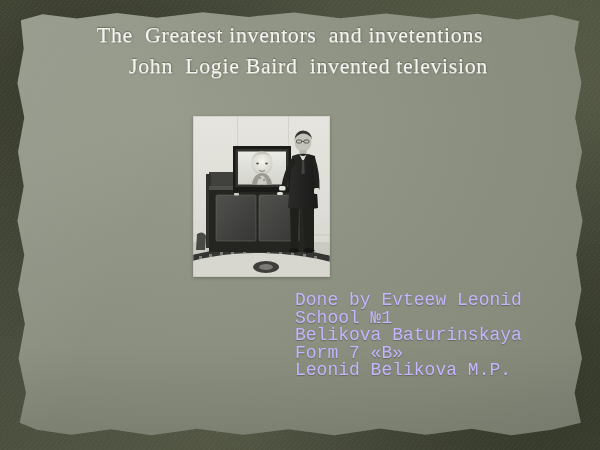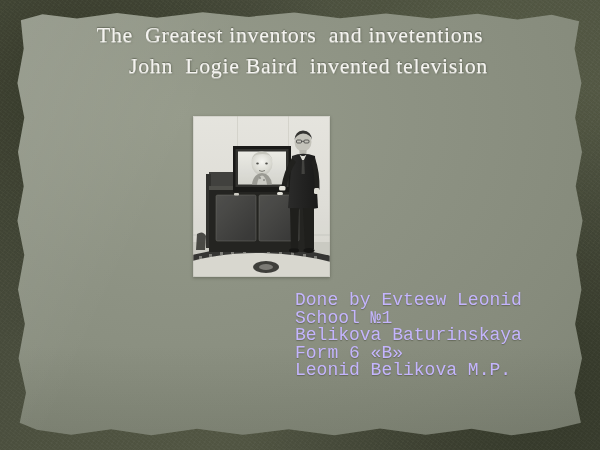--- a/index.html
+++ b/index.html
@@ -269,17 +269,17 @@
 
       <rect x="0" y="0" width="137" height="161" fill="#a8a79e" opacity="0.06"></rect>
       <rect x="0" y="0" width="137" height="161" fill="none" stroke="#b5b4ab" stroke-width="2" opacity="0.35"></rect>
     </svg>
   </div>
 
   <div class="credits">
     <div class="credit-line">Done by Evteew Leonid</div>
     <div class="credit-line">School №1</div>
     <div class="credit-line">Belikova Baturinskaya</div>
-    <div class="credit-line">Form 6 «B»</div>
+    <div class="credit-line">Form 7 «B»</div>
     <div class="credit-line">Leonid Belikova M.P.</div>
   </div>
 
 </div>
 
 </body></html>

